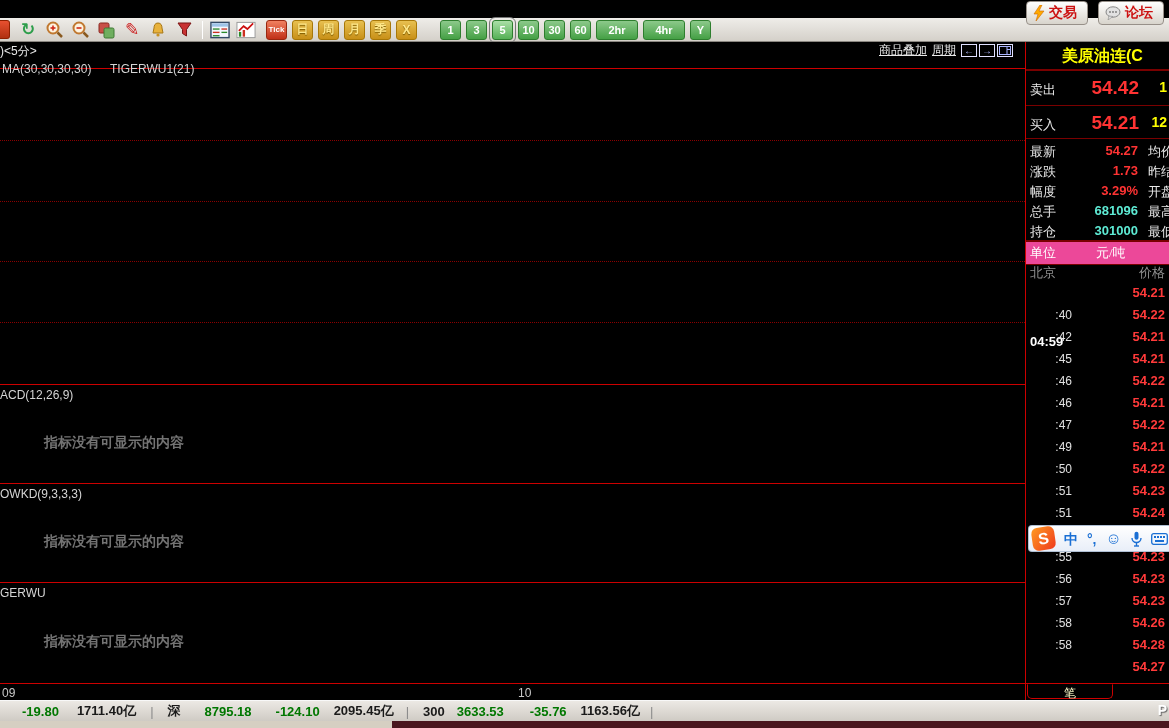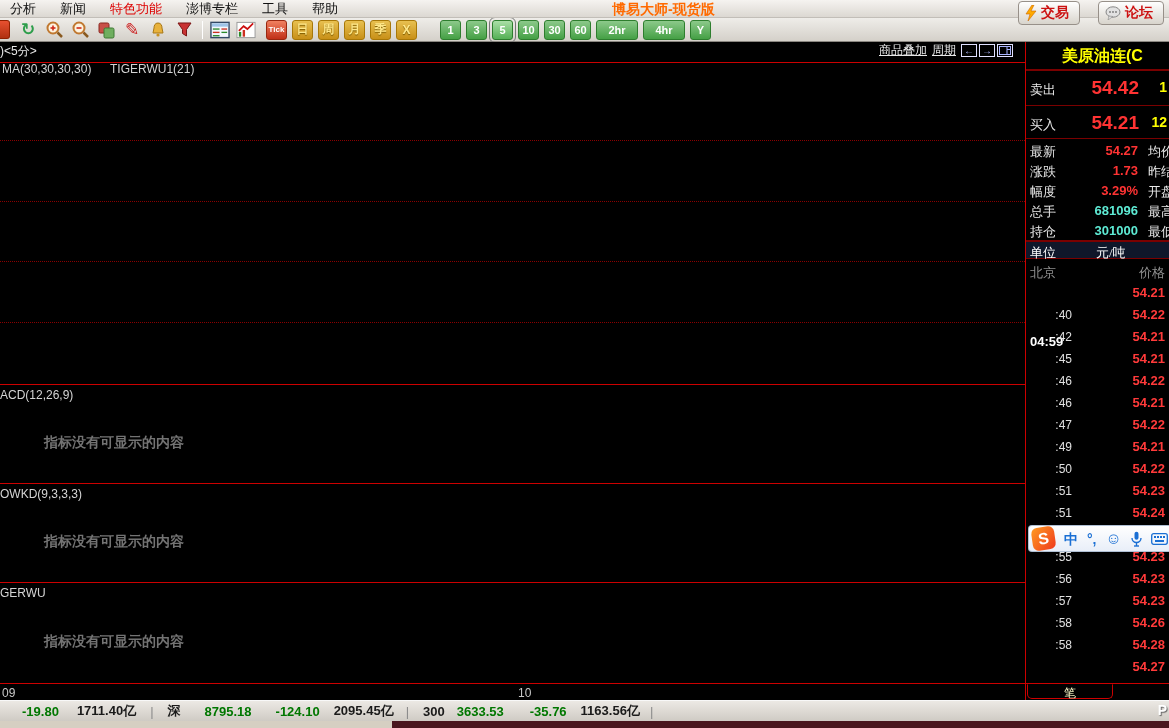--- a/index.html
+++ b/index.html
@@ -11,21 +11,21 @@
   
   .menubar {
     position:absolute; left:0; top:0; width:1169px; height:18px;
     background:linear-gradient(#f5f3f0,#dcd8d2);
     display:flex; align-items:center; padding-left:10px;
     border-bottom:1px solid #c2beb8; z-index:5;
   }
   .menu-item { font-size:13px; color:#111; margin-right:24px; cursor:default; white-space:nowrap; }
   .menu-item.hot { color:#dd0000; }
   .app-title { position:absolute; left:612px; top:1px; font-size:14px; font-weight:bold; color:#ff6a00; white-space:nowrap; }
-  .top-buttons { position:absolute; right:5px; top:1px; display:flex; gap:18px; z-index:9; }
+  .top-buttons { position:absolute; right:5px; top:1px; display:flex; gap:10px; z-index:9; }
   .top-btn {
     height:24px; padding:0 10px 0 6px; display:flex; align-items:center; gap:4px;
     background:linear-gradient(#ffffff,#d8d4cc); border:1px solid #979089; border-radius:4px;
     font-size:14px; font-weight:bold; color:#cc1111; cursor:pointer;
   }
   
   .toolbar {
     position:absolute; left:0; top:18px; width:1169px; height:24px;
     background:linear-gradient(#efede9,#d4d0c9);
     border-bottom:1px solid #8a8680;
@@ -43,21 +43,21 @@
     font-size:11px; font-weight:bold; cursor:pointer; white-space:nowrap;
   }
   .tickbtn { background:linear-gradient(#f08060,#c03018); border:1px solid #992810; color:#fff; font-size:8px; }
   .ybtn { background:linear-gradient(#e8c050,#c89018); border:1px solid #a87808; color:#ffe88a; font-size:12px; text-shadow:0 1px 1px #7a5a00; }
   .gbtn { background:linear-gradient(#8cc98a,#45a045); border:1px solid #2e7e2e; color:#fff; }
   .gbtn.wide { width:42px; font-size:11px; }
   .gbtn.selected { background:linear-gradient(#aadfa6,#55b055); outline:1px solid #777; outline-offset:2px; }
   .grp-gap { width:18px; }
   
   .chart { position:absolute; left:0; top:42px; width:1025px; height:658px; background:#000; overflow:hidden; }
-  .chart-header { position:absolute; left:0; top:0; width:1025px; height:21px; border-bottom:1px solid #cc0000; }
+  .chart-header { position:absolute; left:0; top:0; width:1025px; height:27px; border-bottom:1px solid #cc0000; }
   .inst-label { position:absolute; left:0; top:1px; font-size:12px; color:#e8e8e8; white-space:nowrap; }
   .chart-links { position:absolute; right:12px; top:0; display:flex; align-items:center; gap:5px; }
   .chart-link { font-size:12px; color:#e8e8e8; text-decoration:underline; cursor:pointer; white-space:nowrap; }
   .navbox { width:16px; height:13px; border:1px solid #e0e0ff; color:#aab4ff; font-size:10px; line-height:11px; text-align:center; cursor:pointer; }
   .navboxes { display:flex; gap:2px; }
   .ind-label { position:absolute; font-size:12px; color:#d4d4d4; white-space:nowrap; }
   .gridline { position:absolute; left:0; width:1025px; border-top:1px dotted #8a0000; }
   .paneline { position:absolute; left:0; width:1025px; border-top:1px solid #cc0000; }
   .nocontent { position:absolute; left:0; width:1025px; text-align:left; font-size:14px; font-weight:bold; color:#737373;margin-left:44px; }
   .axis-label { position:absolute; top:644px; font-size:12px; color:#c8c8c8; }
@@ -68,21 +68,21 @@
   .q-hline { position:absolute; left:0; width:143px; background:#7a0000; }
   .q-row-big { position:absolute; left:0; width:143px; height:32px; }
   .q-big-label { position:absolute; left:4px; top:9px; font-size:13px; color:#e8e8e8; }
   .q-big-price { position:absolute; right:30px; top:5px; font-size:19px; font-weight:bold; color:#ff3333; }
   .q-big-qty { position:absolute; right:2px; top:7px; font-size:14px; font-weight:bold; color:#ffff00; }
   .q-det { position:absolute; left:0; width:143px; height:20px; }
   .q-det-label { position:absolute; left:4px; top:3px; font-size:13px; color:#e8e8e8; }
   .q-det-value { position:absolute; right:31px; top:3px; font-size:13px; font-weight:bold; }
   .q-det-extra { position:absolute; left:122px; top:3px; width:26px; font-size:13px; color:#e8e8e8; white-space:nowrap; }
   .red { color:#ff3333; } .yellow { color:#5eead4; }
-  .q-unit { position:absolute; left:0; top:198px; width:143px; height:19px; background:#0f172a;
+  .q-unit { position:absolute; left:0; top:198px; width:143px; height:25px; background:#ec4899;
     border-top:2px solid #7a0000; border-bottom:1px solid #7a0000; }
   .q-unit span { position:absolute; top:2px; font-size:13px; color:#fff; }
   .q-listhead { position:absolute; left:0; top:220px; width:143px; height:20px; }
   .q-listhead span { position:absolute; top:2px; font-size:13px; color:#8f8f8f; }
   .tickrow { position:absolute; left:0; width:143px; height:22px; }
   .t-time { position:absolute; left:2px; top:4px; width:44px; text-align:right; font-size:12px; color:#e0e0e0; }
   .t-price { position:absolute; right:4px; top:3px; font-size:13px; font-weight:bold; color:#ff3a3a; }
   .boldtime .t-time { font-weight:bold; font-size:13px; color:#ffffff; text-align:left; left:4px;margin-top:48px; }
   .q-bottomline { position:absolute; left:0; top:641px; width:143px; background:#cc0000; height:1px; }
   .q-tab { position:absolute; left:1px; top:642px; width:86px; height:15px; background:#000;
@@ -107,29 +107,20 @@
     text-shadow:1px 1px 1px #666; }
   .bottom-strip { position:absolute; left:0; top:721px; width:1169px; height:7px; background:#4a161e; }
   .bottom-strip .left { position:absolute; left:0; top:0; width:392px; height:7px; background:#d6cfc2; }
   svg { display:block; }
 </style>
 </head>
 <body>
 
 <div id="app">
 
-  <div class="menubar">
-    <span class="menu-item">分析</span>
-    <span class="menu-item">新闻</span>
-    <span class="menu-item hot">特色功能</span>
-    <span class="menu-item">澎博专栏</span>
-    <span class="menu-item">工具</span>
-    <span class="menu-item">帮助</span>
-    <span class="app-title">博易大师-现货版</span>
-  </div>
   <div class="top-buttons">
     <div class="top-btn">
       <span>
         <svg width="12" height="16" viewBox="0 0 12 16">
             <polygon points="7,0 1,9 5,9 3,16 11,6 6,6 9,0" fill="#ffaa00" stroke="#cc6600" stroke-width="0.6"></polygon>
           </svg>
       </span>
       <span>交易</span>
     </div>
     <div class="top-btn">

